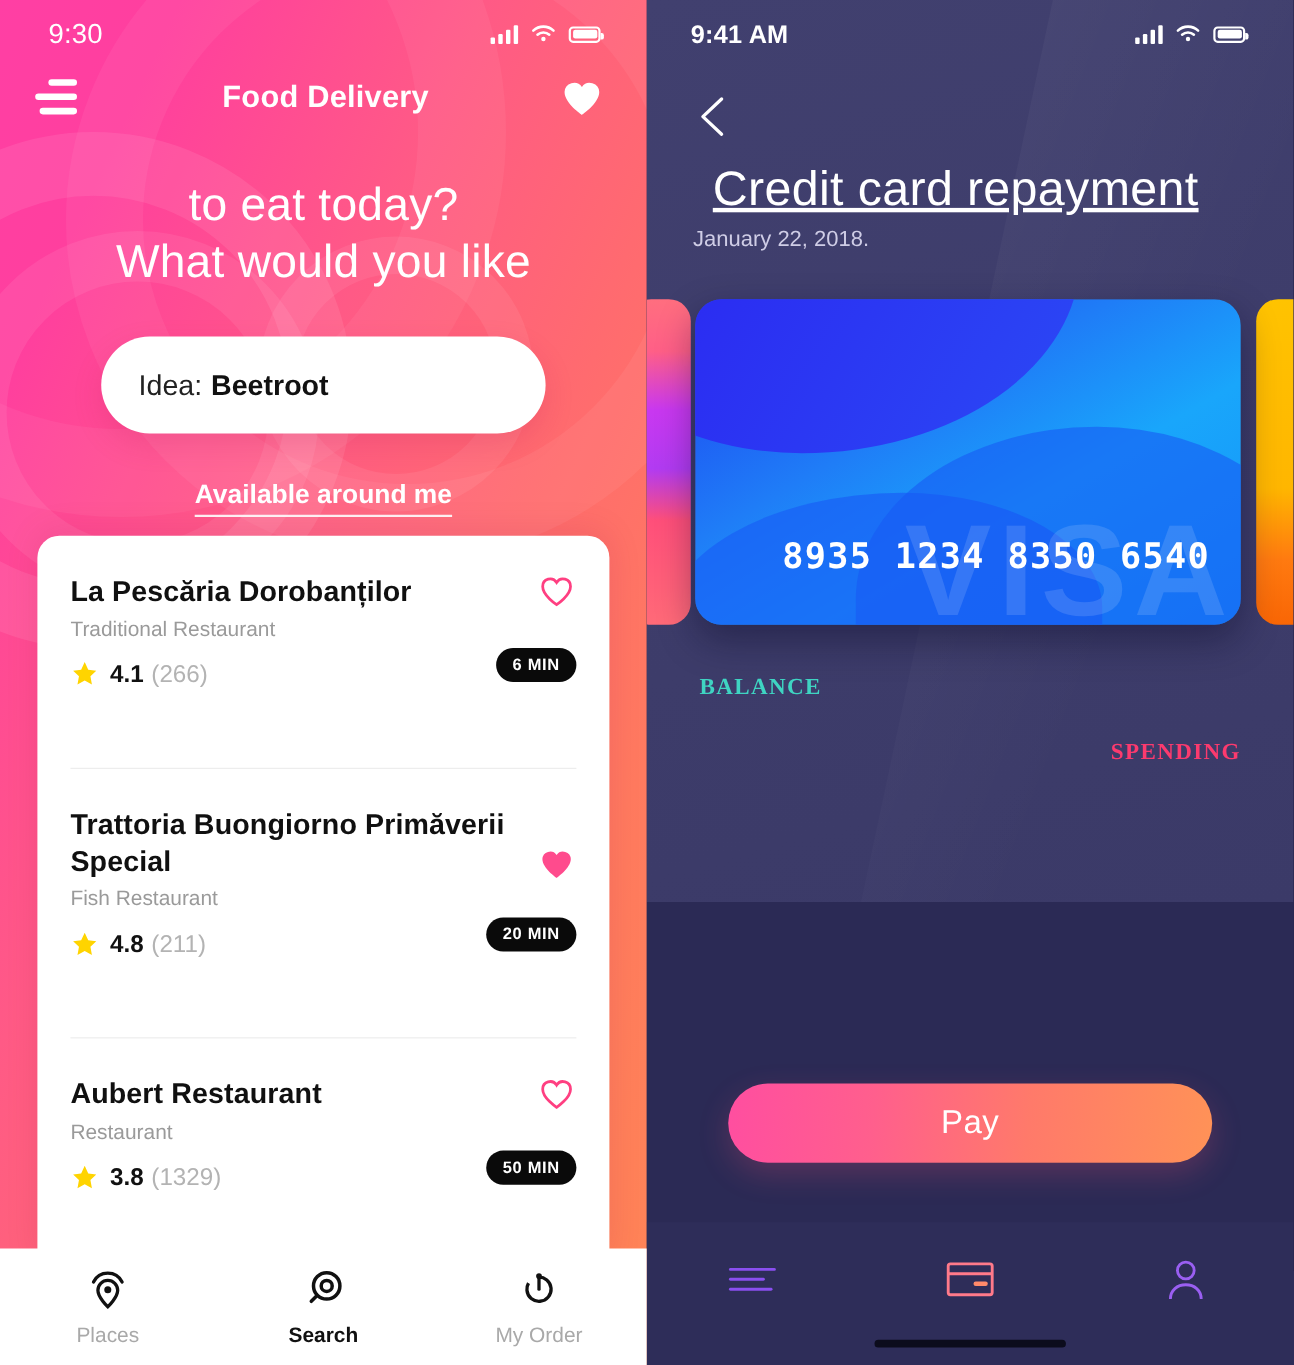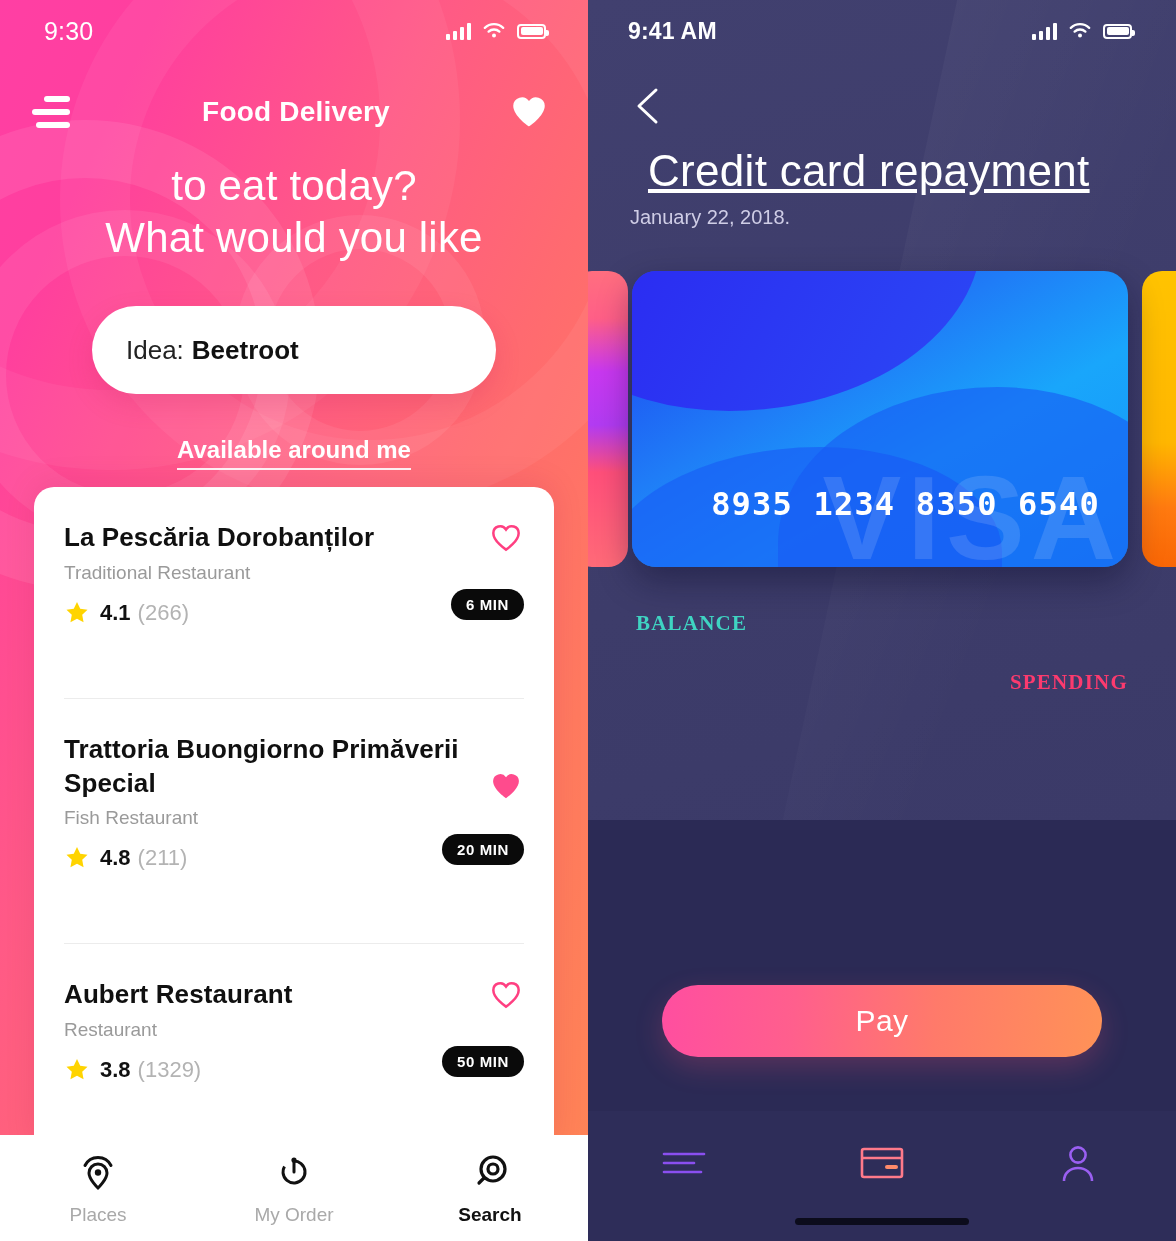--- a/index.html
+++ b/index.html
@@ -44,21 +44,21 @@
   .bars i:nth-child(3){height:13px} .bars i:nth-child(4){height:17px}
   .batt { width: 29px; height: 15px; border: 2px solid #fff; border-radius: 4px;
           position: relative; }
   .batt::after { content:""; position:absolute; right:-5px; top:4px; width:3px;
           height:6px; background:#fff; border-radius:0 2px 2px 0; }
   .batt span { position:absolute; left:1.5px; top:1.5px; bottom:1.5px; right:1.5px;
           background:#fff; border-radius:2px; }
 
   .l-header {
     position: relative; z-index: 5;
-    display: flex; align-items: flex-end; justify-content: space-between;
+    display: flex; align-items: flex-start; justify-content: space-between;
     padding: 10px 40px 0 32px; height: 66px;
   }
   .hamburger { width: 38px; cursor: pointer; }
   .hamburger i { display:block; height:6px; background:#fff; border-radius:3px; margin-left:auto; }
   .hamburger i:nth-child(1){ width:26px; margin-bottom:7px; }
   .hamburger i:nth-child(2){ width:38px; margin-bottom:7px; }
   .hamburger i:nth-child(3){ width:34px; }
   .l-title { color:#fff; font-size:28px; font-weight:700; letter-spacing:.2px;
              margin-left: 12px; }
   .hdr-heart { width:38px; height:34px; }
@@ -90,21 +90,21 @@
     position: absolute; z-index: 6; left: 34px; right: 34px; top: 487px;
     background:#fff; border-radius: 20px 20px 0 0;
     padding: 0 30px; height: 660px; overflow: hidden;
     box-shadow: 0 -4px 30px rgba(150,20,70,0.12);
   }
   .rest-row { position: relative; padding: 34px 0 28px; }
   .rest-row + .rest-row { border-top: 1px solid #ececec; margin-top: 44px; }
   .rest-name { font-size: 26px; font-weight: 700; color:#101010; line-height:1.3;
                max-width: 400px; letter-spacing:.1px; }
   .rest-type { font-size: 19px; color:#9a9a9a; margin-top: 7px; font-weight:400; }
-  .rest-meta { display:flex; margin-top: 16px; gap: 10px; }
+  .rest-meta { display:flex; align-items:center; margin-top: 16px; gap: 10px; }
   .star { width:26px; height:25px; flex:none; }
   .rate { font-size:22px; font-weight:700; color:#111; }
   .count { font-size:22px; color:#b3b3b3; margin-left:-3px; }
   .heart-btn { position:absolute; right: 2px; top: 36px; width:32px; height:29px; cursor:pointer; }
   .time-pill { position:absolute; right: 0px; bottom: 34px;
     background:#0a0a0a; color:#fff; border-radius: 16px;
     font-size: 15px; font-weight: 700; letter-spacing:.6px;
     padding: 7px 15px; }
 
   .l-nav {
@@ -310,35 +310,35 @@
 
     <div class="l-nav">
       <div class="nav-item">
         <svg width="44" height="44" viewBox="0 0 44 44">
           <path d="M9 15.5a14.5 14.5 0 0126 0" stroke="#111" stroke-width="3" fill="none" stroke-linecap="round"></path>
           <path d="M22 38c0 0-9-8.5-9-15a9 9 0 0118 0c0 6.5-9 15-9 15z" stroke="#111" stroke-width="3" fill="none"></path>
           <circle cx="22" cy="22.5" r="3.2" fill="#111"></circle>
         </svg>
         <span class="nav-lbl">Places</span>
       </div>
+      <div class="nav-item active">
+        <svg width="44" height="44" viewBox="0 0 44 44">
+          <circle cx="25" cy="19" r="12" stroke="#111" stroke-width="3.2" fill="none"></circle>
+          <circle cx="25" cy="19" r="5" stroke="#111" stroke-width="3.2" fill="none"></circle>
+          <path d="M16 28l-5 5" stroke="#111" stroke-width="3.2" stroke-linecap="round"></path>
+        </svg>
+        <span class="nav-lbl">Search</span>
+      </div>
       <div class="nav-item">
         <svg width="44" height="44" viewBox="0 0 44 44">
           <path d="M22 11a11 11 0 1 0 0 22 11 11 0 0 0 0-22" stroke="#111" stroke-width="3" fill="none" stroke-dasharray="52 10" transform="rotate(-95 22 22)"></path>
           <path d="M22 11v11" stroke="#111" stroke-width="3" stroke-linecap="round"></path>
           <circle cx="22" cy="10" r="2.6" fill="#111"></circle>
         </svg>
         <span class="nav-lbl">My Order</span>
-      </div>
-      <div class="nav-item active">
-        <svg width="44" height="44" viewBox="0 0 44 44">
-          <circle cx="25" cy="19" r="12" stroke="#111" stroke-width="3.2" fill="none"></circle>
-          <circle cx="25" cy="19" r="5" stroke="#111" stroke-width="3.2" fill="none"></circle>
-          <path d="M16 28l-5 5" stroke="#111" stroke-width="3.2" stroke-linecap="round"></path>
-        </svg>
-        <span class="nav-lbl">Search</span>
       </div>
     </div>
   </div>
 
   <div class="phone-right">
     <div class="r-bg-top"></div>
     <div class="r-bg-sheen"></div>
     <div class="r-bg-bottom"></div>
     <div class="r-navbar-bg"></div>
 

